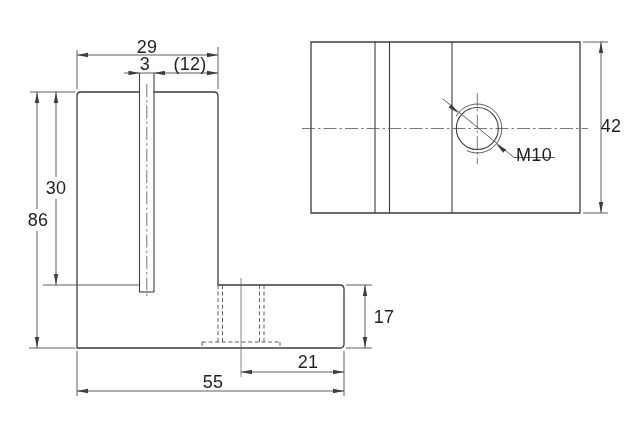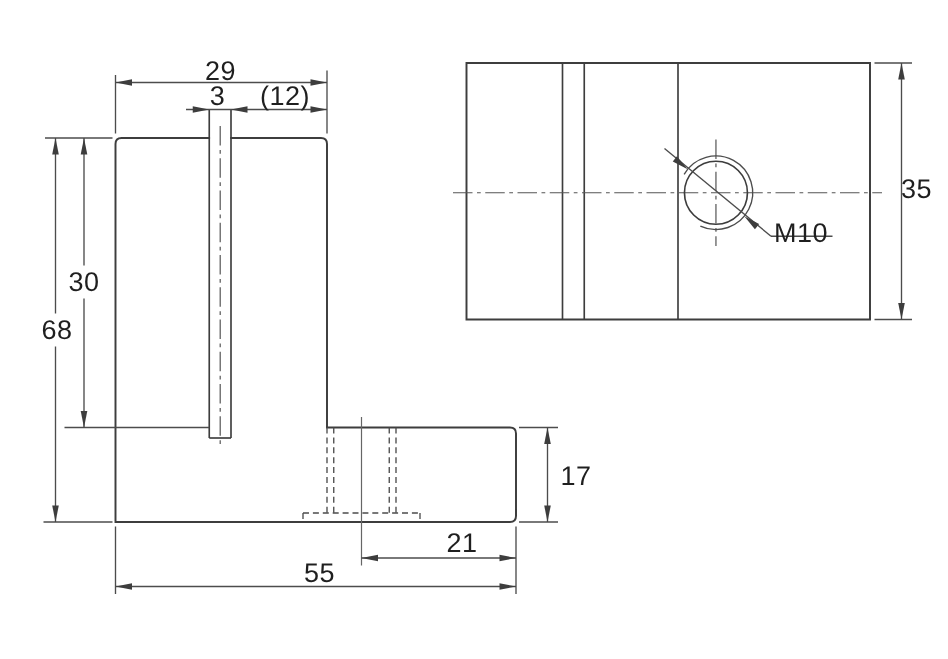--- a/index.html
+++ b/index.html
@@ -130,19 +130,19 @@
         <polygon points="601,213 603.2,202 598.8,202" fill="#3d3d3d"></polygon>
         <polygon points="458.4,112.9 451.31150166734614,104.20556549349162 448.512757498124,107.60071366039757" fill="#3d3d3d"></polygon>
         <polygon points="496.2,144.1 503.28849833265383,152.7944345065084 506.08724250187595,149.3992863396024" fill="#3d3d3d"></polygon>
       </g>
   </svg>
 
   <span class="lbl" style="left:147px;top:47px">29</span>
   <span class="lbl" style="left:145px;top:64px">3</span>
   <span class="lbl" style="left:190px;top:64px">(12)</span>
   <span class="lbl" style="left:56px;top:188px">30</span>
-  <span class="lbl" style="left:38px;top:220px">68</span>
+  <span class="lbl" style="left:38px;top:220px">86</span>
   <span class="lbl" style="left:384px;top:317px">17</span>
   <span class="lbl" style="left:308px;top:362px">21</span>
   <span class="lbl" style="left:213px;top:382px">55</span>
-  <span class="lbl" style="left:611px;top:126px">35</span>
+  <span class="lbl" style="left:611px;top:126px">42</span>
   <span class="lbl" style="left:534px;top:155px">M10</span>
 </div>
 
 </body></html>

